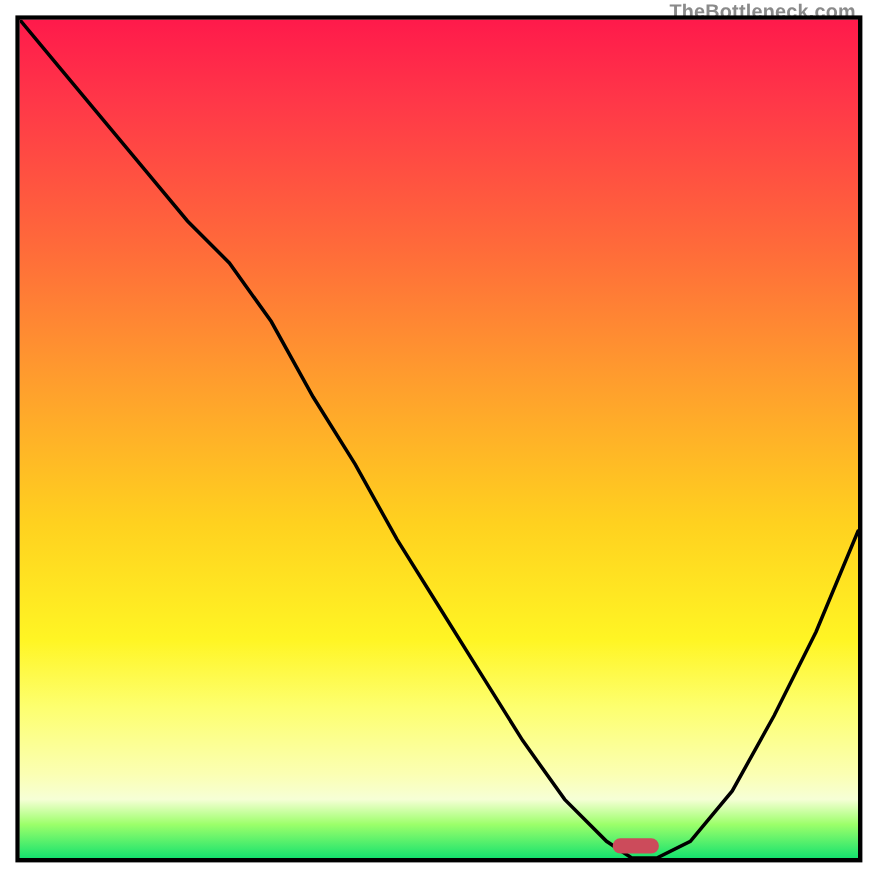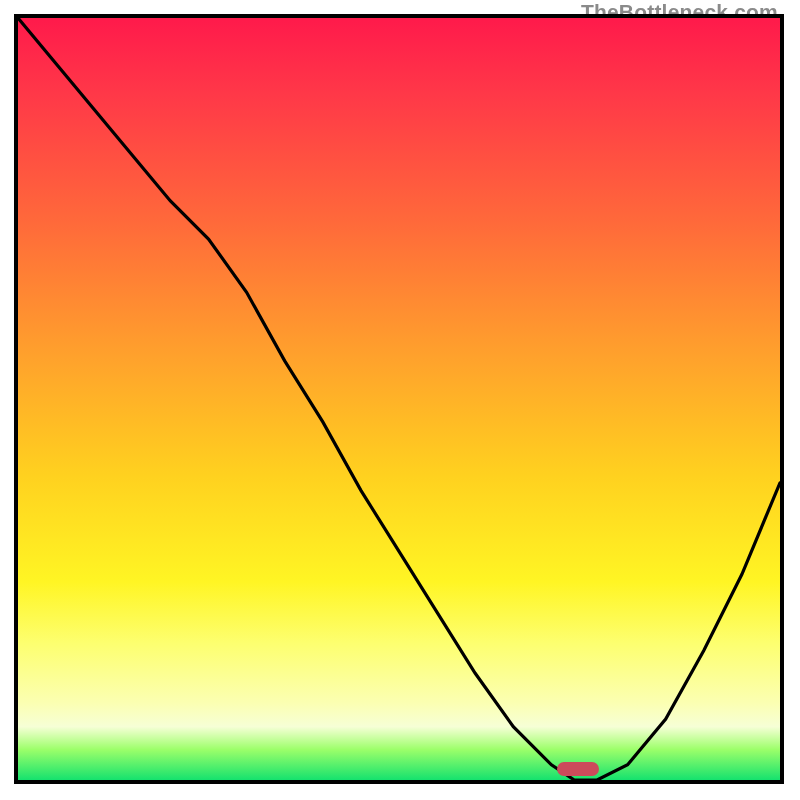--- a/index.html
+++ b/index.html
@@ -54,21 +54,21 @@
     width: 42px;
     height: 14px;
     background: #cc4b5b;
     border-radius: 7px;
   }
   .watermark {
     position: absolute;
     top: 0px;
     right: 22px;
     color: #8a8a8a;
-    font-size: 21px;
+    font-size: 18px;
     font-weight: 600;
     letter-spacing: 0.2px;
   }
 </style>
 </head>
 <body>
 
 <div class="watermark">TheBottleneck.com</div>
 
 <div class="frame">

